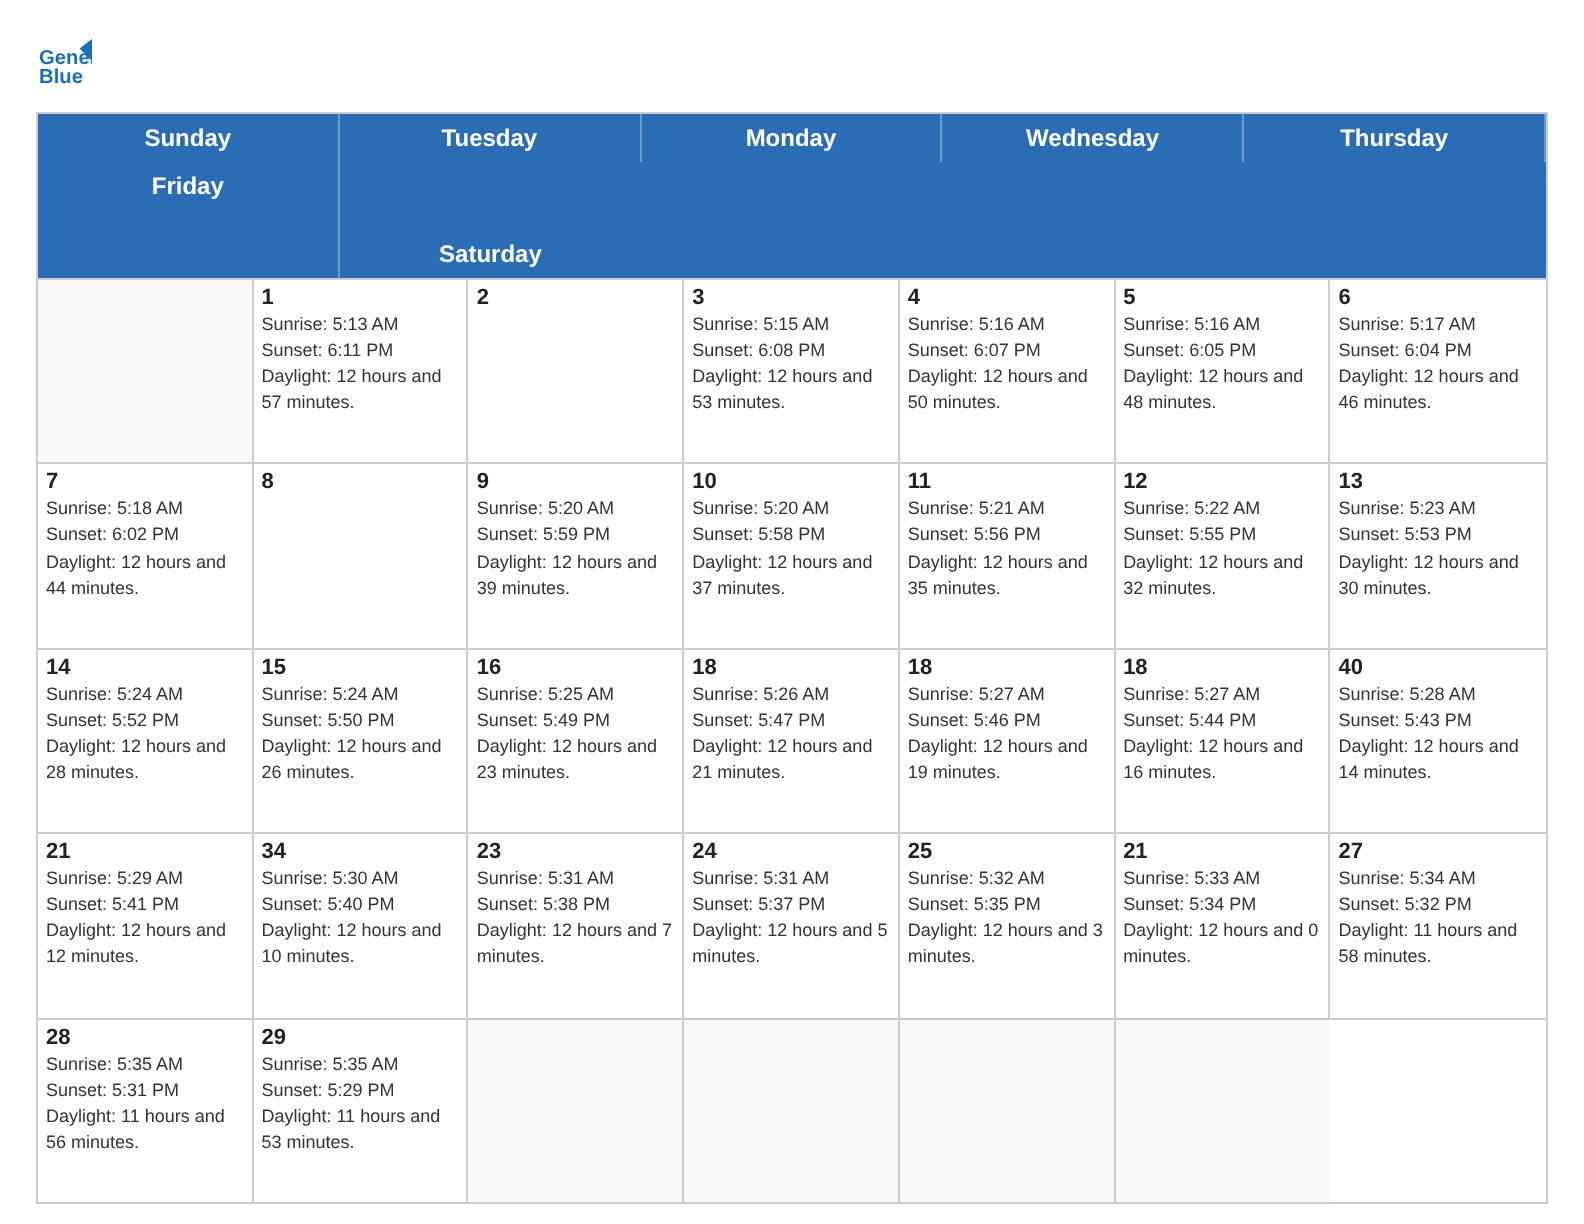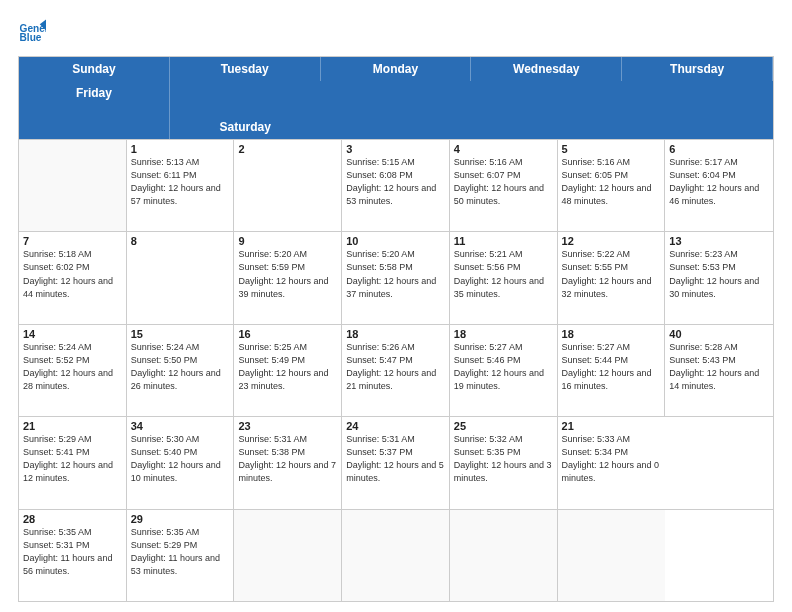--- a/index.html
+++ b/index.html
@@ -229,20 +229,24 @@
             <div class="sun-info">Sunrise: 5:31 AM<br>Sunset: 5:37 PM<br>Daylight: 12 hours and 5 minutes.</div>
           </div>
           <div class="cal-cell">
             <div class="day-num">25</div>
             <div class="sun-info">Sunrise: 5:32 AM<br>Sunset: 5:35 PM<br>Daylight: 12 hours and 3 minutes.</div>
           </div>
           <div class="cal-cell">
             <div class="day-num">21</div>
             <div class="sun-info">Sunrise: 5:33 AM<br>Sunset: 5:34 PM<br>Daylight: 12 hours and 0 minutes.</div>
           </div>
+          <div class="cal-cell">
+            <div class="day-num">27</div>
+            <div class="sun-info">Sunrise: 5:34 AM<br>Sunset: 5:32 PM<br>Daylight: 11 hours and 58 minutes.</div>
+          </div>
         </div>
         <div class="cal-row">
           <div class="cal-cell">
             <div class="day-num">28</div>
             <div class="sun-info">Sunrise: 5:35 AM<br>Sunset: 5:31 PM<br>Daylight: 11 hours and 56 minutes.</div>
           </div>
           <div class="cal-cell">
             <div class="day-num">29</div>
             <div class="sun-info">Sunrise: 5:35 AM<br>Sunset: 5:29 PM<br>Daylight: 11 hours and 53 minutes.</div>
           </div>

